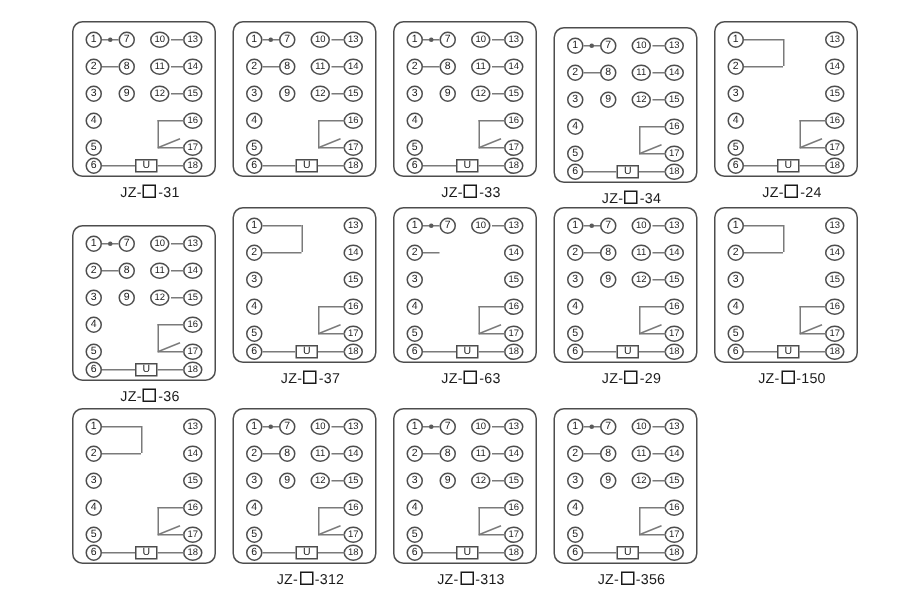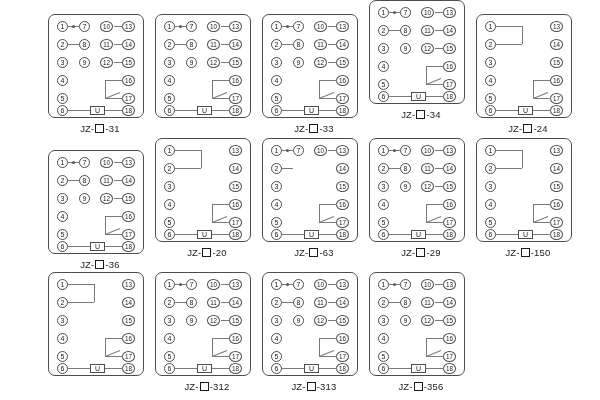--- a/index.html
+++ b/index.html
@@ -176,21 +176,21 @@
         <div class="h" style="left:56px;top:65px;width:18px;"></div>
         <div class="h" style="left:56px;top:83px;width:18px;"></div>
         <div class="v" style="left:56px;top:65px;height:18px;"></div>
         <div class="diag" style="left:56px;top:83px;width:16px;transform:rotate(-22deg);"></div>
         <div class="h" style="left:19px;top:11px;width:11px;"></div>
         <div class="h" style="left:19px;top:29px;width:11px;"></div>
         <div class="dot" style="left:23px;top:9.5px;"></div>
       </div>
       <div class="caption" style=""><div class="" style="display:inline;">JZ-</div><div class="sq" style=""></div><div class="" style="display:inline;">-33</div></div>
     </div>
-    <div class="cell" style="left:369px;top:0;">
+    <div class="cell" style="left:369px;top:18px;">
       <div class="box" style="">
         <div class="t" style="left:8px;top:6px;">1</div>
         <div class="t" style="left:8px;top:24px;">2</div>
         <div class="t" style="left:8px;top:42px;">3</div>
         <div class="t" style="left:8px;top:60px;">4</div>
         <div class="t" style="left:8px;top:78px;">5</div>
         <div class="t" style="left:8px;top:90px;">6</div>
         <div class="t w" style="left:74px;top:6px;">13</div>
         <div class="t w" style="left:74px;top:24px;">14</div>
         <div class="t w" style="left:74px;top:42px;">15</div>
@@ -300,21 +300,21 @@
         <div class="coil" style="left:41px;top:91px;">U</div>
         <div class="h" style="left:56px;top:95px;width:18px;"></div>
         <div class="h" style="left:56px;top:65px;width:18px;"></div>
         <div class="h" style="left:56px;top:83px;width:18px;"></div>
         <div class="v" style="left:56px;top:65px;height:18px;"></div>
         <div class="diag" style="left:56px;top:83px;width:16px;transform:rotate(-22deg);"></div>
         <div class="h" style="left:19px;top:11px;width:26px;"></div>
         <div class="h" style="left:19px;top:29px;width:26px;"></div>
         <div class="v" style="left:45px;top:11px;height:18px;"></div>
       </div>
-      <div class="caption" style=""><div class="" style="display:inline;">JZ-</div><div class="sq" style=""></div><div class="" style="display:inline;">-20</div></div>
+      <div class="caption" style=""><div class="" style="display:inline;">JZ-</div><div class="sq" style=""></div><div class="" style="display:inline;">-37</div></div>
     </div>
     <div class="cell" style="left:262px;top:138px;">
       <div class="box" style="">
         <div class="t" style="left:8px;top:6px;">1</div>
         <div class="t" style="left:8px;top:24px;">2</div>
         <div class="t" style="left:8px;top:42px;">3</div>
         <div class="t" style="left:8px;top:60px;">4</div>
         <div class="t" style="left:8px;top:78px;">5</div>
         <div class="t" style="left:8px;top:90px;">6</div>
         <div class="t w" style="left:74px;top:6px;">13</div>

